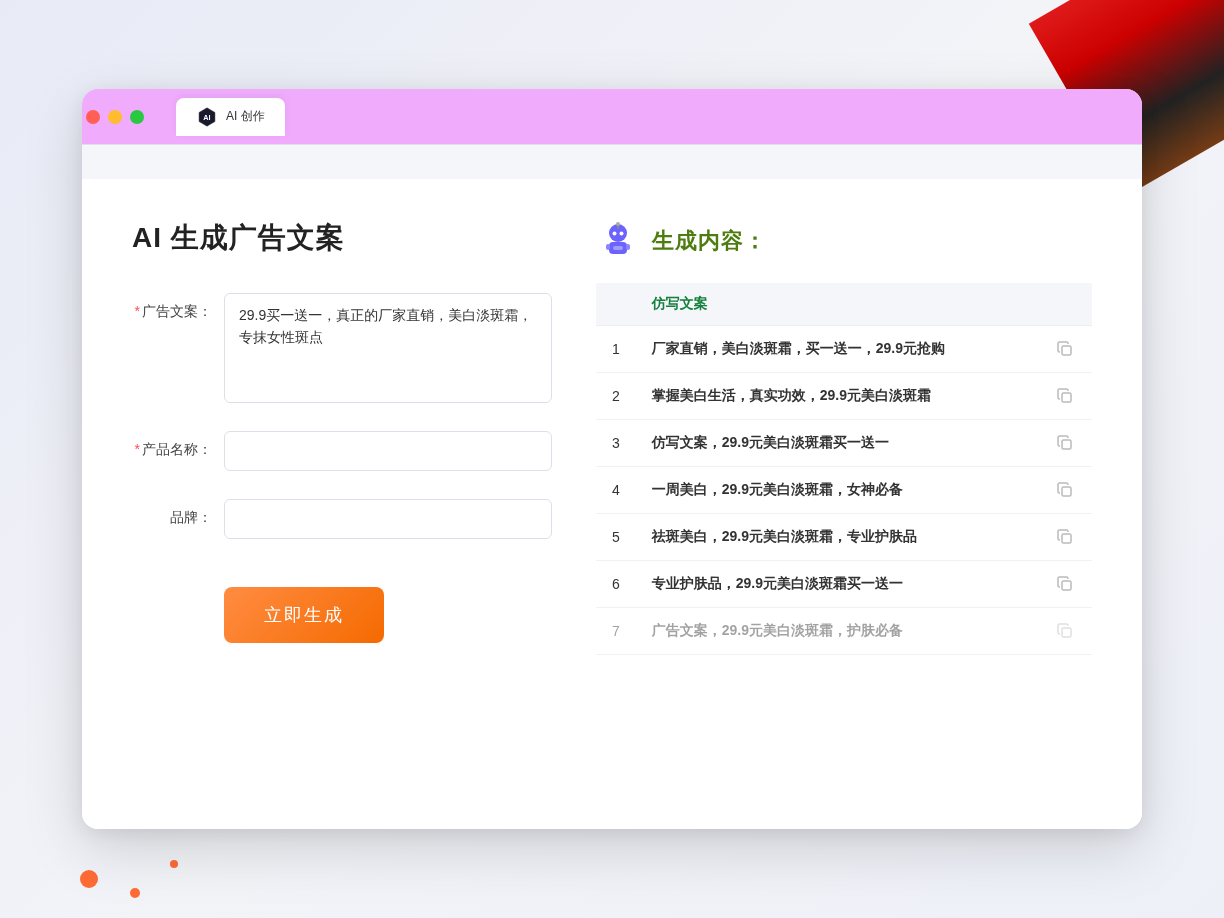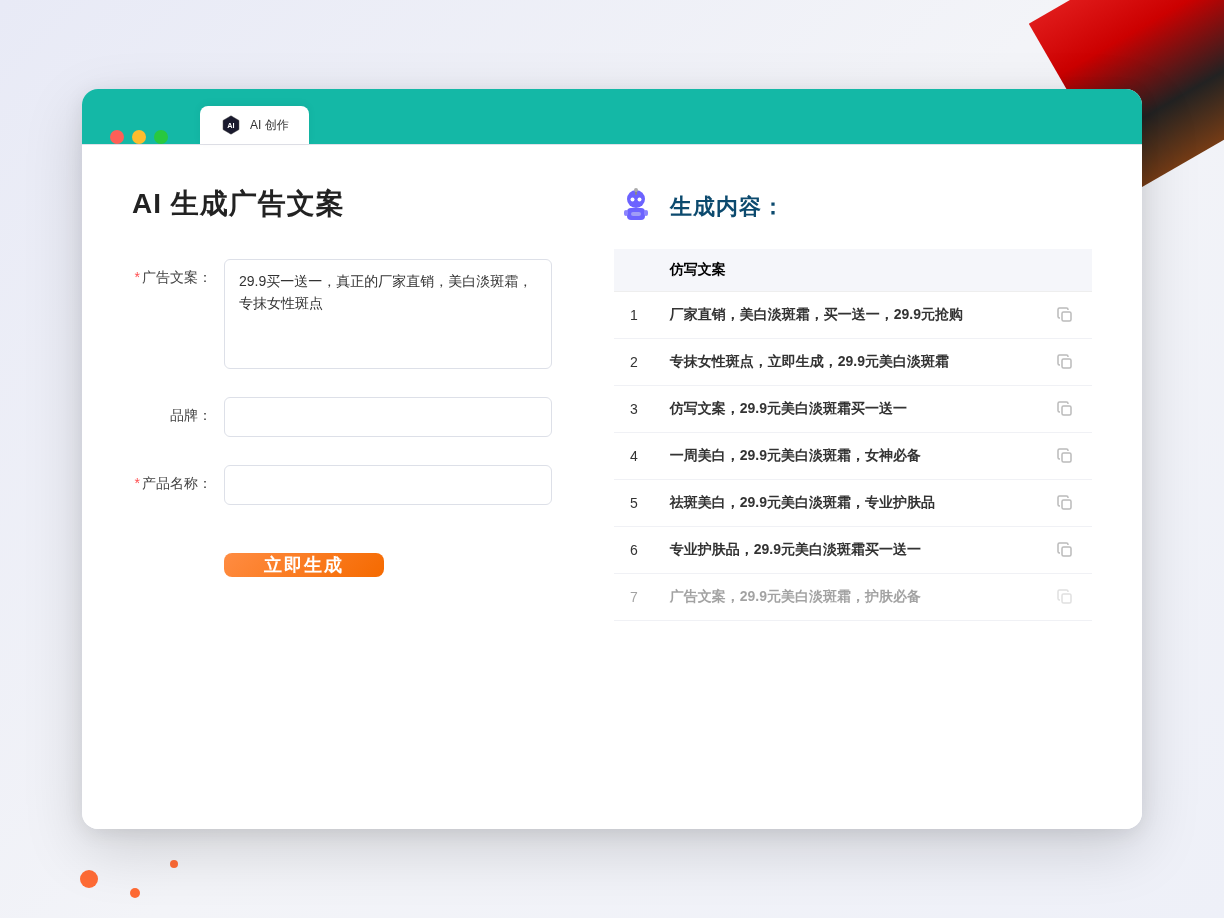--- a/index.html
+++ b/index.html
@@ -69,24 +69,24 @@
       border-radius: 16px;
       box-shadow: 0 20px 60px rgba(0,0,0,0.15), 0 4px 20px rgba(0,0,0,0.08);
       overflow: hidden;
       position: relative;
       z-index: 1;
     }
 
     
     .title-bar {
       height: 56px;
-      background: #14b8a6;
-      display: flex;
-      align-items: flex-end;
-      padding: 0 28px;
+      background: #f0abfc;
+      display: flex;
+      align-items: center;
+      padding: 0 4px;
       border-bottom: 1px solid #e0e1e8;
       gap: 16px;
     }
 
     .window-controls {
       display: flex;
       gap: 8px;
       align-items: center;
     }
 
@@ -123,21 +123,22 @@
       color: #333;
       font-weight: 500;
     }
 
     
     .main-content {
       display: flex;
       height: calc(740px - 56px);
       background: white;
       padding: 40px 50px;
-      gap: 62px;
+      gap: 44px;
+      margin-top: 34px;
     }
 
     
     .left-panel {
       width: 420px;
       flex-shrink: 0;
     }
 
     .page-title {
       font-size: 28px;
@@ -188,23 +189,23 @@
       height: 40px;
     }
 
     .generate-btn {
       margin-top: 20px;
       margin-left: 92px;
       background: linear-gradient(135deg, #ff8c42, #f56a00);
       color: white;
       border: none;
       border-radius: 8px;
-      padding: 0 40px;
+      padding: 16px 40px;
       font-size: 18px;
-      font-weight: 700;
+      font-weight: 400;
       cursor: pointer;
       letter-spacing: 2px;
       font-family: inherit;
     }
 
     
     .right-panel {
       flex: 1;
       min-width: 0;
     }
@@ -218,39 +219,39 @@
 
     .robot-icon {
       width: 44px;
       height: 44px;
       flex-shrink: 0;
     }
 
     .result-title {
       font-size: 22px;
       font-weight: 600;
-      color: #0c4a6e;
+      color: #4d7c0f;
       letter-spacing: 1px;
     }
 
     .result-table {
       width: 100%;
       border-collapse: collapse;
     }
 
     .result-table thead tr {
       background: #f5f6fa;
     }
 
     .result-table thead th {
       padding: 12px 16px;
       text-align: left;
       font-size: 14px;
       font-weight: 600;
-      color: #000000;
+      color: #15803d;
       border-bottom: 1px solid #eee;
     }
 
     .result-table tbody tr {
       border-bottom: 1px solid #f0f1f5;
       transition: background 0.15s;
     }
 
     .result-table tbody tr:last-child {
       opacity: 0.45;
@@ -322,29 +323,29 @@
       
       <div class="form-group">
         <label class="form-label">
           <span class="required-star">*</span><span>广告文案：</span>
         </label>
         <textarea class="form-input" style="">29.9买一送一，真正的厂家直销，美白淡斑霜，专抹女性斑点</textarea>
       </div>
 
       
       <div class="form-group">
-        <label class="form-label">品牌：</label>
-        <input type="text" class="form-input" style="">
-      </div>
-
-      
-      <div class="form-group">
         <label class="form-label">
           <span class="required-star">*</span><span>产品名称：</span>
         </label>
+        <input type="text" class="form-input" style="">
+      </div>
+
+      
+      <div class="form-group">
+        <label class="form-label">品牌：</label>
         <input type="text" class="form-input" style="">
       </div>
 
       
       <button class="generate-btn">立即生成</button>
     </div>
 
     <div class="right-panel">
       <div class="result-header">
 
@@ -379,21 +380,21 @@
     <div class="copy-icon">
       <svg viewBox="0 0 16 16" fill="none" stroke="#bbb" stroke-width="1.5">
         <rect x="5" y="5" width="9" height="9" rx="1.5"></rect>
         <path d="M3 11H2.5A1.5 1.5 0 0 1 1 9.5v-7A1.5 1.5 0 0 1 2.5 1h7A1.5 1.5 0 0 1 11 2.5V3"></path>
       </svg>
     </div>
   </td>
             </tr>
             <tr>
               <td class="row-num">2</td>
-              <td class="row-text">专抹女性斑点，立即生成，29.9元美白淡斑霜</td>
+              <td class="row-text">掌握美白生活，真实功效，29.9元美白淡斑霜</td>
               <td>
     <div class="copy-icon">
       <svg viewBox="0 0 16 16" fill="none" stroke="#bbb" stroke-width="1.5">
         <rect x="5" y="5" width="9" height="9" rx="1.5"></rect>
         <path d="M3 11H2.5A1.5 1.5 0 0 1 1 9.5v-7A1.5 1.5 0 0 1 2.5 1h7A1.5 1.5 0 0 1 11 2.5V3"></path>
       </svg>
     </div>
   </td>
             </tr>
             <tr>

